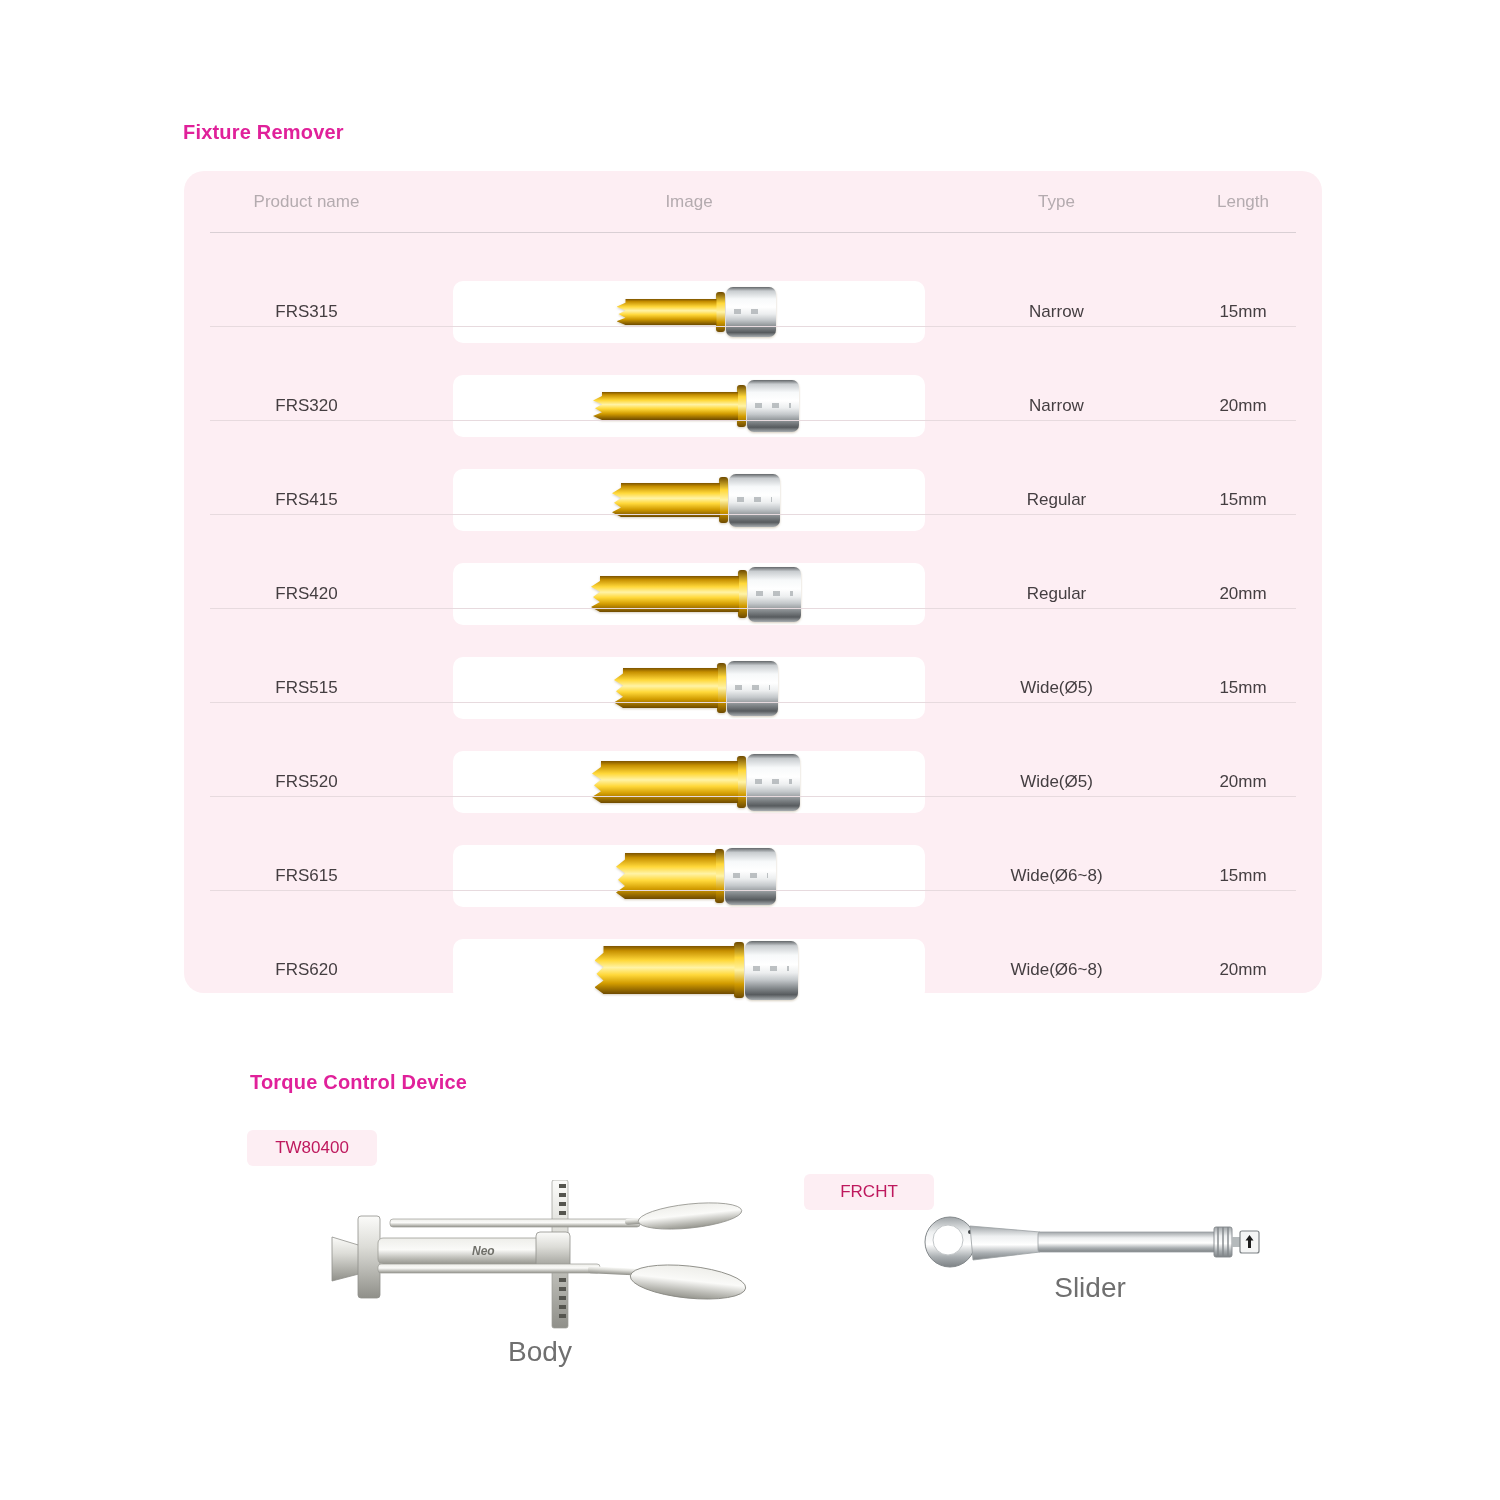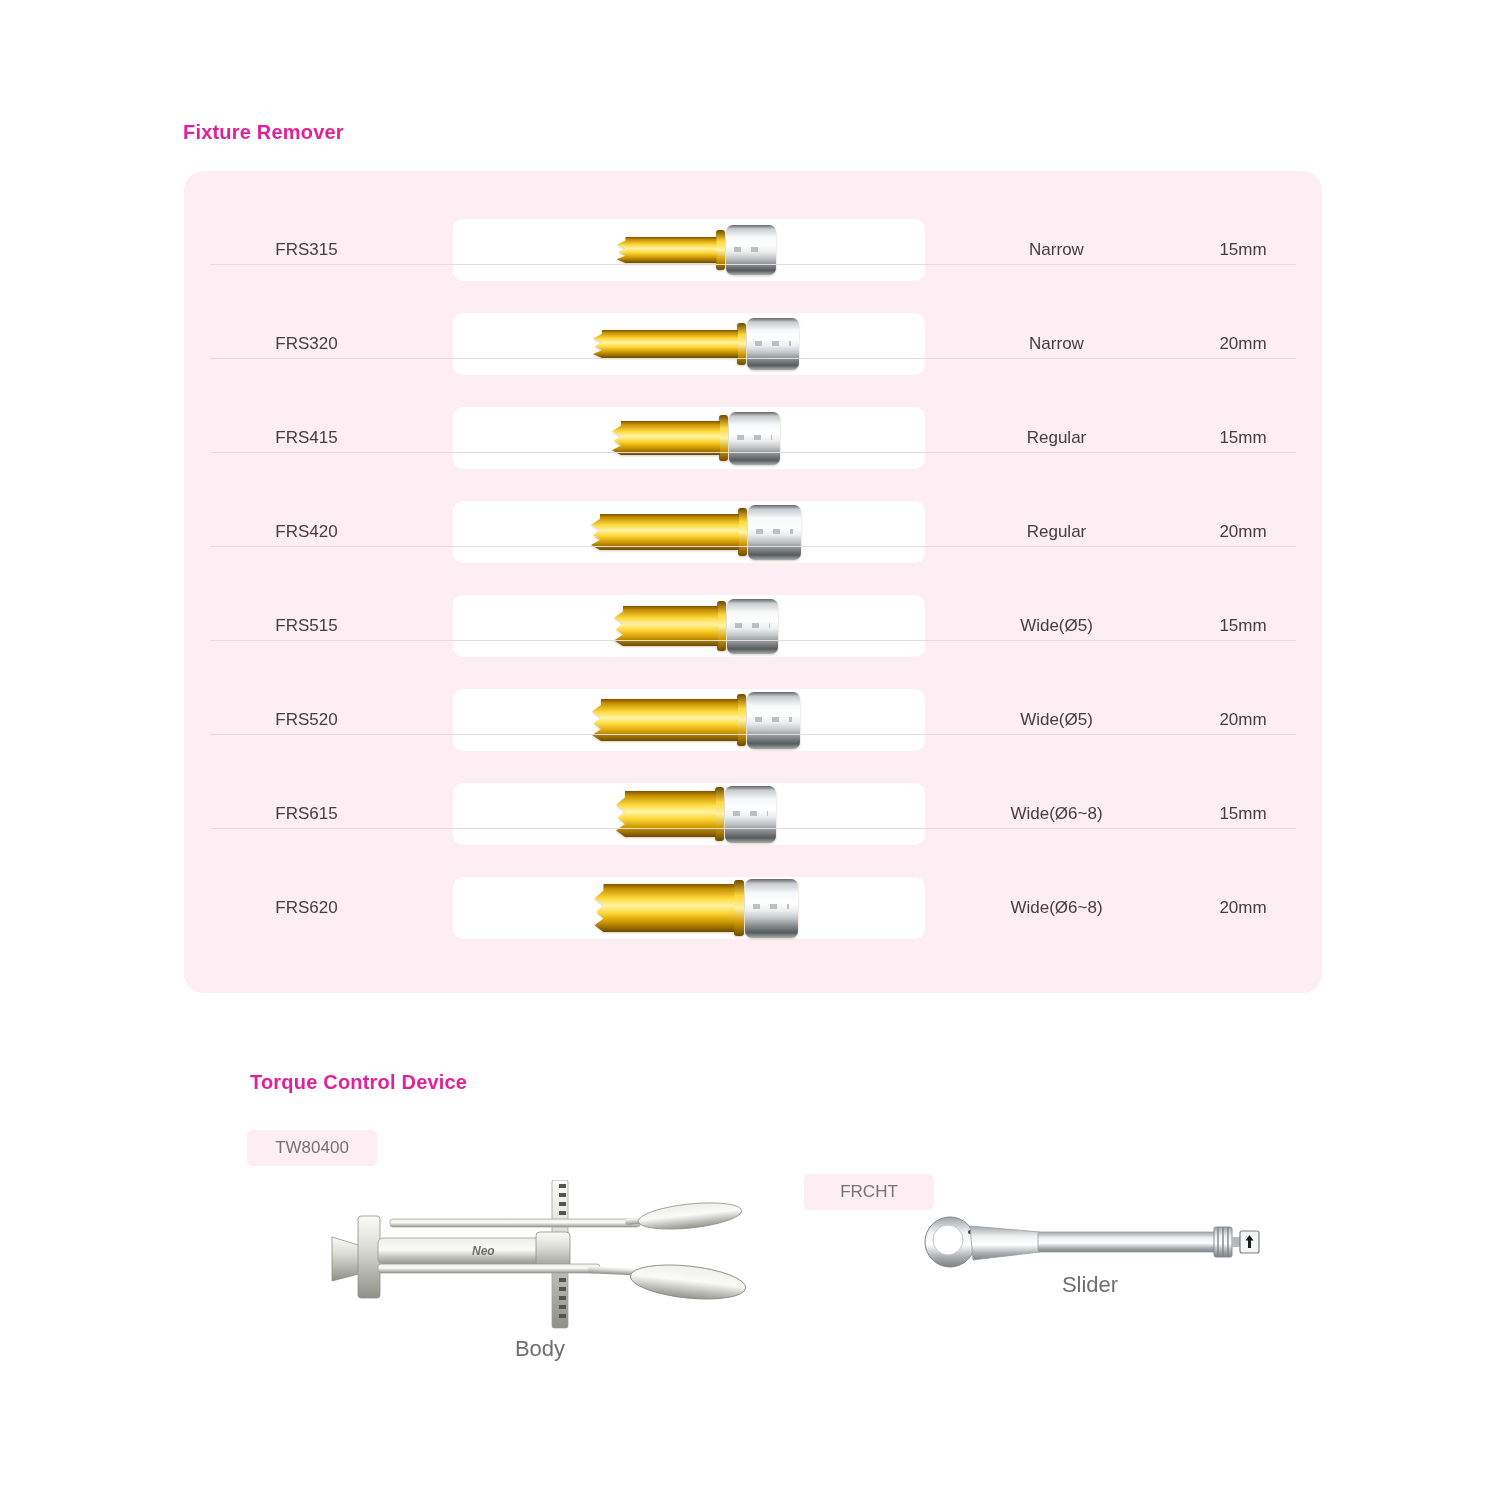--- a/index.html
+++ b/index.html
@@ -52,39 +52,45 @@
   .t3 .shaft{width:108px;height:34px} .t3 .collar{width:9px;height:46px}  .t3 .cap{width:51px;height:53px}
   .t4 .shaft{width:148px;height:36px} .t4 .collar{width:9px;height:48px}  .t4 .cap{width:53px;height:55px}
   .t5 .shaft{width:104px;height:40px} .t5 .collar{width:9px;height:50px}  .t5 .cap{width:51px;height:55px}
   .t6 .shaft{width:146px;height:42px} .t6 .collar{width:9px;height:52px}  .t6 .cap{width:53px;height:57px}
   .t7 .shaft{width:100px;height:46px} .t7 .collar{width:9px;height:54px}  .t7 .cap{width:51px;height:57px}
   .t8 .shaft{width:140px;height:48px} .t8 .collar{width:10px;height:56px} .t8 .cap{width:53px;height:59px}
 
   
   .badge {
     position:absolute; width:130px; height:36px; background:#fdeef3; border-radius:6px;
-    display:flex; align-items:center; justify-content:center; font-size:17px; color:#737373;
+    display:flex; align-items:center; justify-content:center; font-size:17px; color:#be185d;
   }
   #badge-tw    { left:247px; top:1130px; }
   #badge-frcht { left:804px; top:1130px;margin-top:44px; }
   .device { position:absolute; }
   #body-svg   { left:330px; top:1180px; width:420px; height:152px; }
   #slider-svg { left:920px; top:1210px; width:340px; height:60px; }
-  .caption { position:absolute; font-size:22px; color:#6f6f6f; text-align:center; }
+  .caption { position:absolute; font-size:28px; color:#6f6f6f; text-align:center; }
   #caption-body   { left:330px; width:420px; top:1336px; }
   #caption-slider { left:920px; width:340px; top:1272px; }
 </style>
 </head>
 <body>
 
 <div class="page">
 
   <div class="section-title" id="fixture-title">Fixture Remover</div>
 
   <div class="panel">
+    <div class="thead grid-cols">
+      <div class="th">Product name</div>
+      <div class="th">Image</div>
+      <div class="th">Type</div>
+      <div class="th">Length</div>
+    </div>
 
     <div class="trow grid-cols">
       <div class="cell">FRS315</div>
       <div class="cell">
           <div class="imgbox">
         <div class="tool t1">
               <div class="shaft"></div>
               <div class="collar"></div>
               <div class="cap"></div>
             </div>

